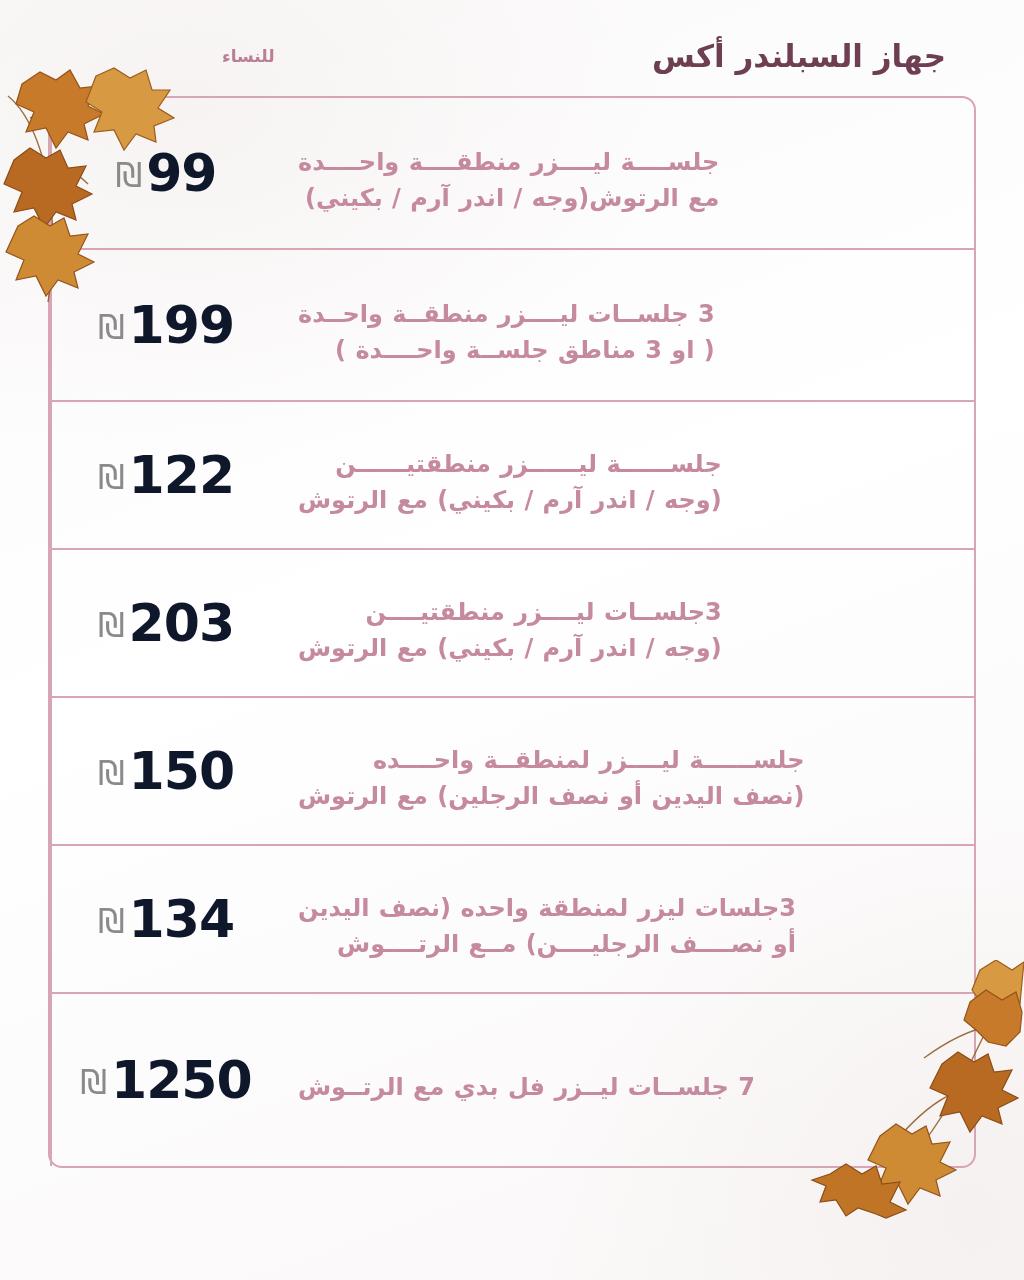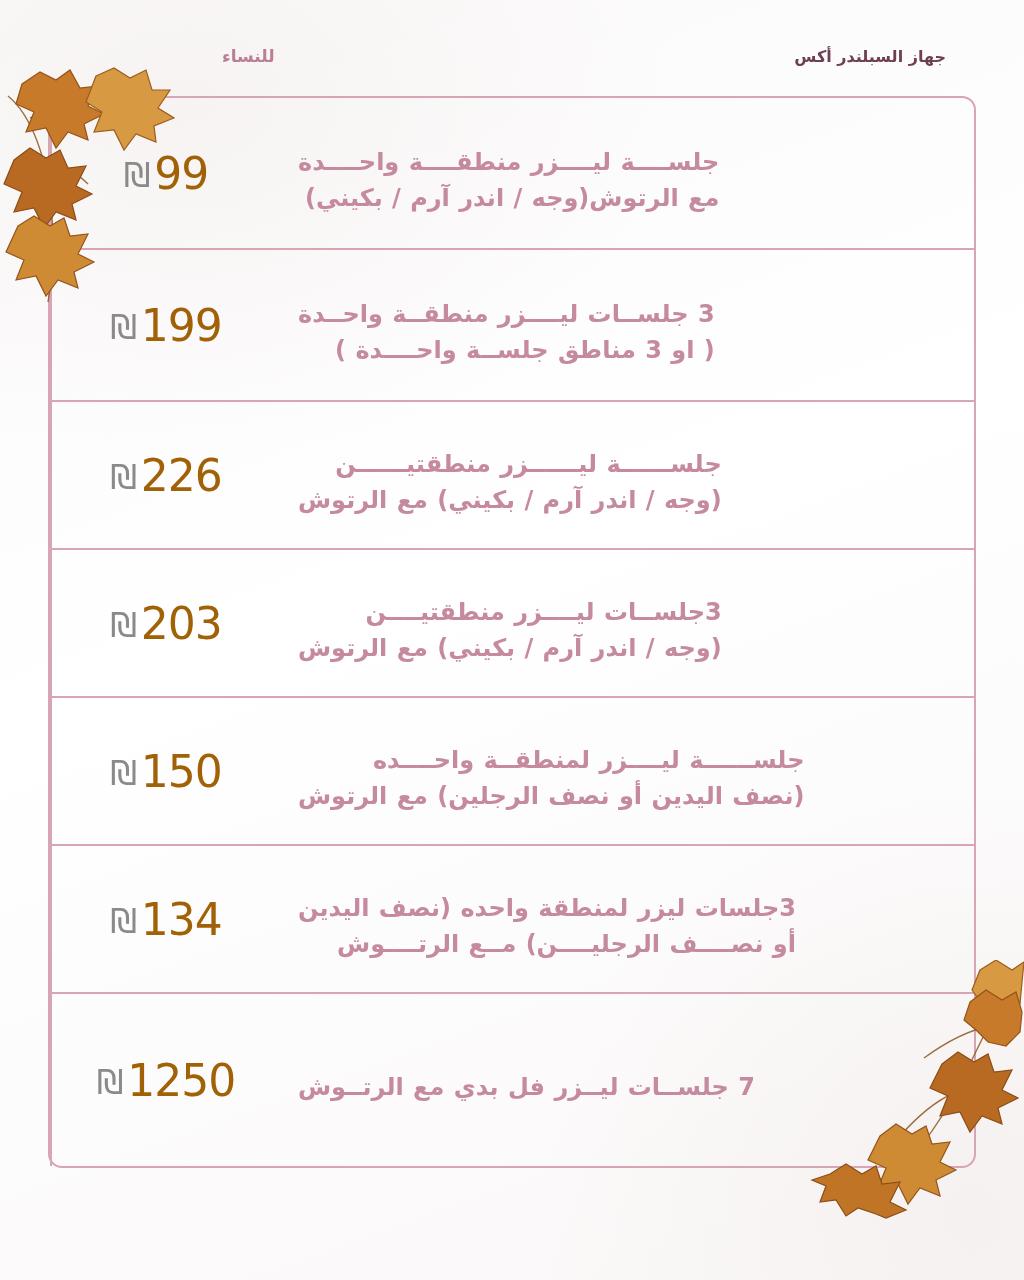--- a/index.html
+++ b/index.html
@@ -36,21 +36,21 @@
     left: 0;
     right: 0;
     height: 56px;
     display: flex;
     align-items: center;
     justify-content: space-between;
     padding: 0 78px 0 222px;
     box-sizing: border-box;
   }
   .header .title {
-    font-size: 16px;
+    font-size: 31px;
     font-weight: bold;
     color: #6e3f52;
     letter-spacing: 0px;
   }
   .header .subtitle {
     font-size: 17px;
     font-weight: bold;
     color: #b97f95;
   }
 
@@ -108,23 +108,23 @@
     border-left: 2px solid #d8a5b5;
     display: flex;
     align-items: center;
     justify-content: center;
     box-sizing: border-box;
     gap: 2px;
   }
   .row:first-child .cell-price { border-left: 2px solid #d8a5b5; }
 
   .price-num {
-    font-size: 44px;
-    font-weight: normal;
-    color: #a16207;
+    font-size: 52px;
+    font-weight: bold;
+    color: #0f172a;
     letter-spacing: -1px;
     direction: ltr;
   }
   .currency {
     font-size: 34px;
     color: #8a8a8a;
     font-weight: normal;
     margin-right: 2px;
     transform: translateY(2px);
   }
@@ -182,21 +182,21 @@
         <span class="currency">₪</span>
       </div>
     </div>
 
     <div class="row r3">
       <div class="cell-desc">
         <div class="desc-text">جلســــــة ليــــــزر منطقتيــــــن
 (وجه / اندر آرم / بكيني) مع الرتوش</div>
       </div>
       <div class="cell-price">
-        <span class="price-num">226</span>
+        <span class="price-num">122</span>
         <span class="currency">₪</span>
       </div>
     </div>
 
     <div class="row r4">
       <div class="cell-desc">
         <div class="desc-text">3جلســات  ليــــزر منطقتيــــن
 (وجه / اندر آرم / بكيني) مع الرتوش</div>
       </div>
       <div class="cell-price">

